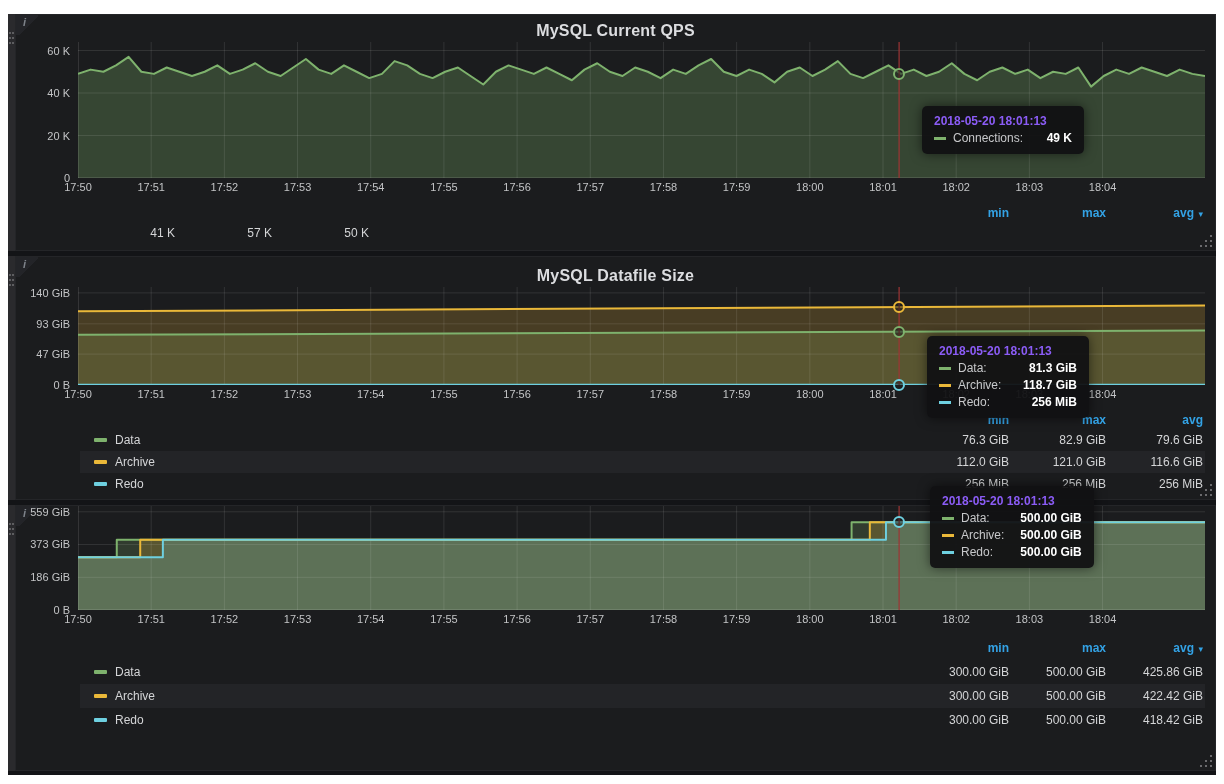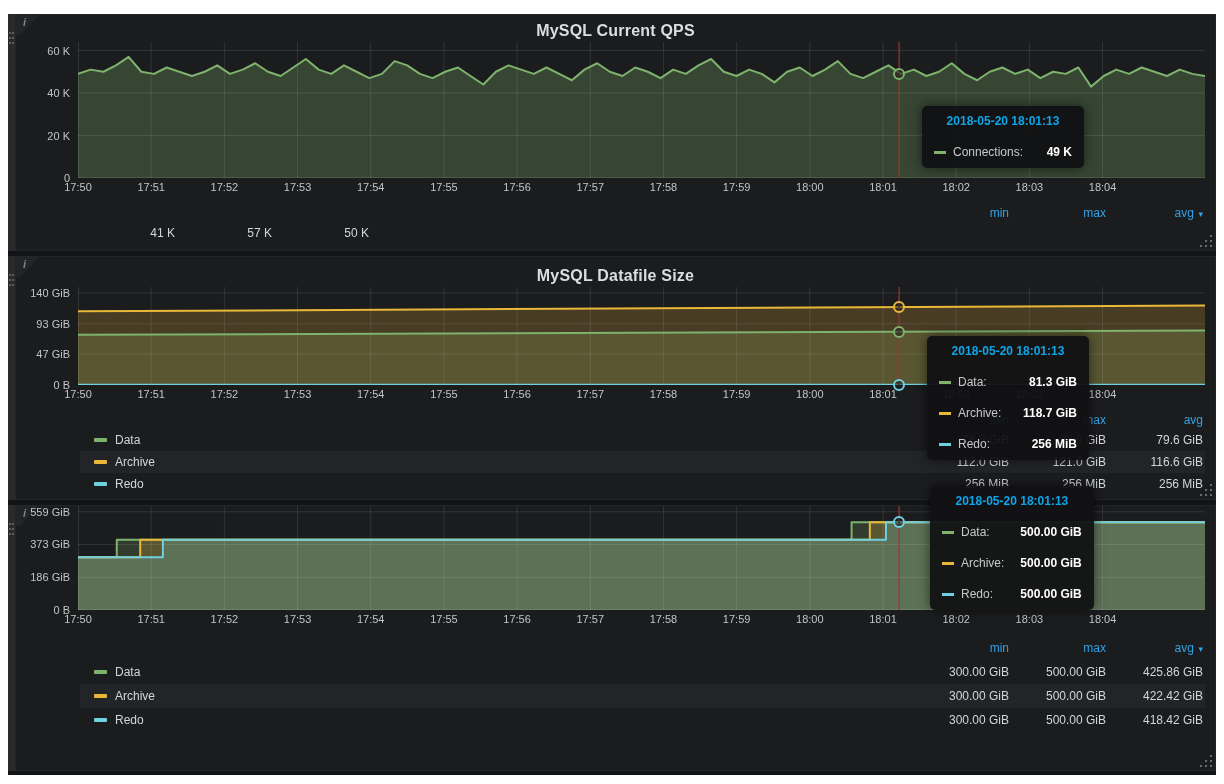--- a/index.html
+++ b/index.html
@@ -37,29 +37,29 @@
   .marker{position:absolute;width:8px;height:8px;border-radius:50%;border:2px solid;transform:translate(-50%,-50%);
     background:rgba(30,30,30,.55);box-sizing:content-box;}
   .legend{margin:7px 10px 0 64px;font-size:12px;color:#d4d5d7;}
   .lg-row{display:flex;align-items:center;height:22px;}
   .p3 .lg-row{height:24px;}
   .lg-row.alt{background:#232427;}
   .lg-header{height:18px;}
   .lg-name{display:flex;align-items:center;gap:8px;flex:1;padding-left:14px;}
   .lg-swatch{width:13px;height:4px;border-radius:1px;flex:none;}
   .lg-cell{width:95px;text-align:right;flex:none;padding-right:2px;}
-  .lg-header .lg-cell{font-weight:normal;}
+  .lg-header .lg-cell{font-weight:bold;}
   .caret{font-size:9px;margin-left:2px;}
   .resize-handle{position:absolute;right:3px;bottom:3px;width:12px;height:12px;}
   .resize-dot{position:absolute;right:0;bottom:0;width:2px;height:2px;background:#6a6a6d;
     box-shadow:-5px 0 #6a6a6d,-10px 0 #6a6a6d,0 -5px #6a6a6d,-5px -5px #6a6a6d,0 -10px #6a6a6d;}
   .tooltip{position:absolute;background:rgba(17,17,19,.95);border-radius:5px;padding:8px 12px 9px 12px;
     font-size:12px;color:#d8d9da;z-index:20;box-shadow:0 0 12px rgba(0,0,0,.55);min-width:138px;}
-  .tt-time{font-weight:bold;text-align:center;white-space:nowrap;color:#0ea5e9;}
-  .tt-row{display:flex;align-items:center;margin-top:17px;white-space:nowrap;}
+  .tt-time{font-weight:bold;text-align:left;white-space:nowrap;color:#8b5cf6;}
+  .tt-row{display:flex;align-items:center;margin-top:3px;white-space:nowrap;}
   .tt-swatch{width:12px;height:3px;margin-right:7px;flex:none;}
   .tt-label{color:#c7c8ca;}
   .tt-val{font-weight:bold;color:#ffffff;margin-left:auto;padding-left:16px;}
   .tt0{left:922px;top:106px;}
   .tt1{left:927px;top:336px;}
   .tt2{left:930px;top:486px;}
 </style>
 </head>
 <body>
 

